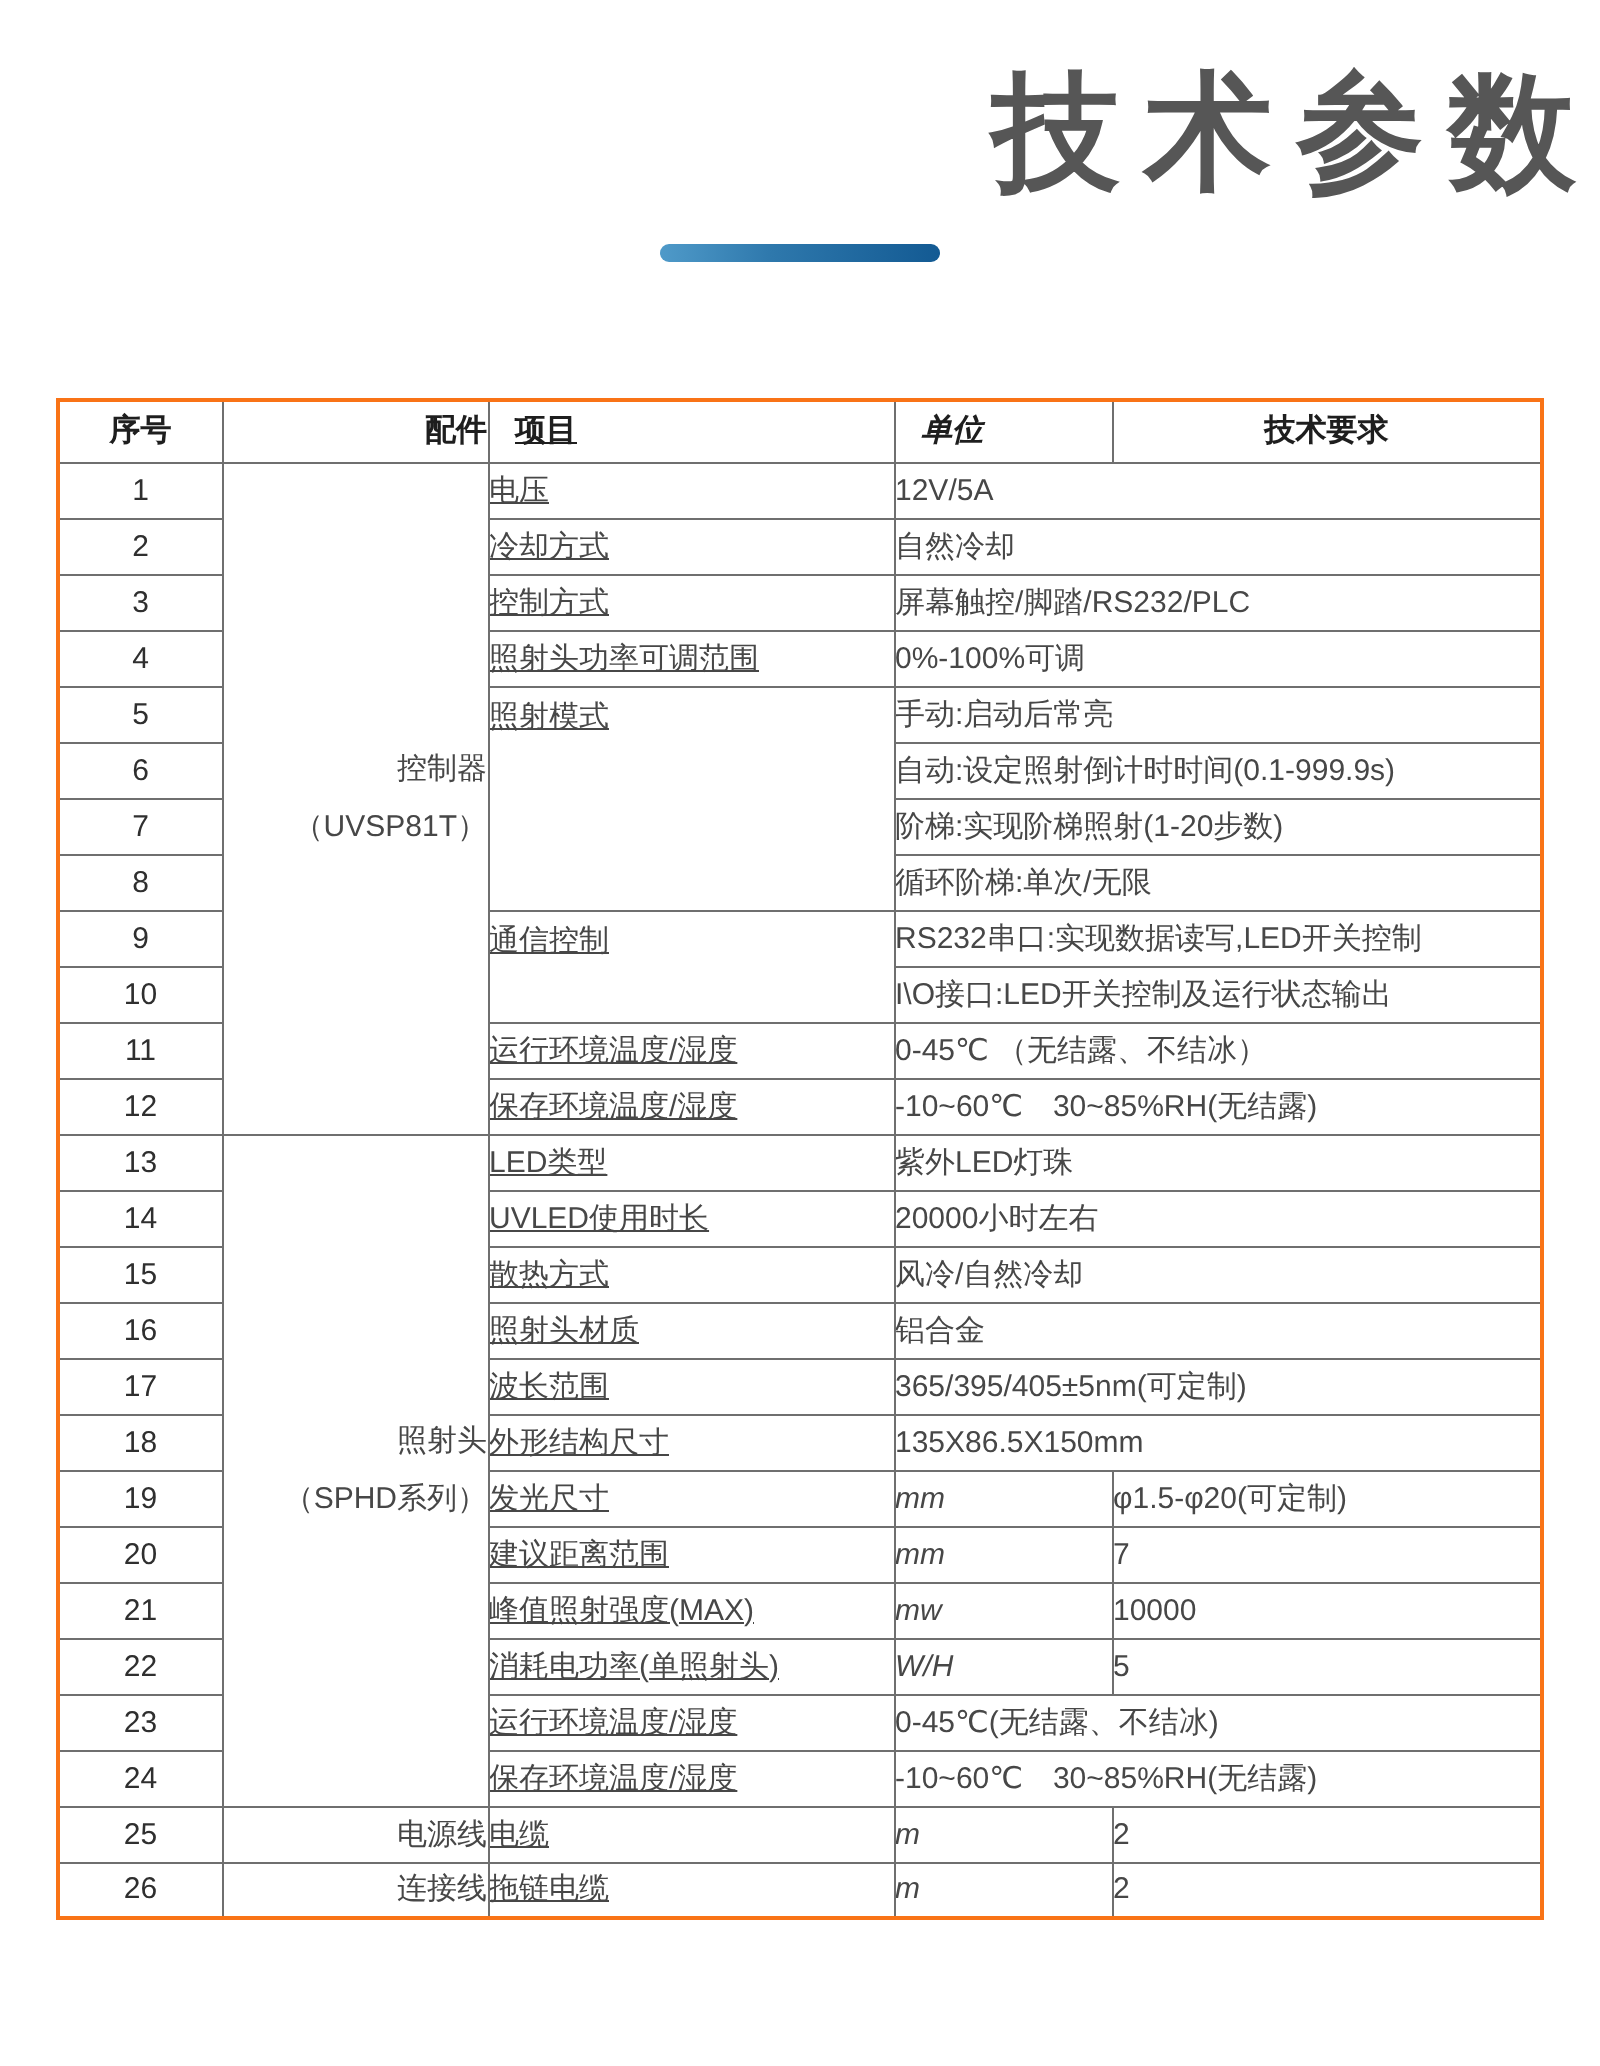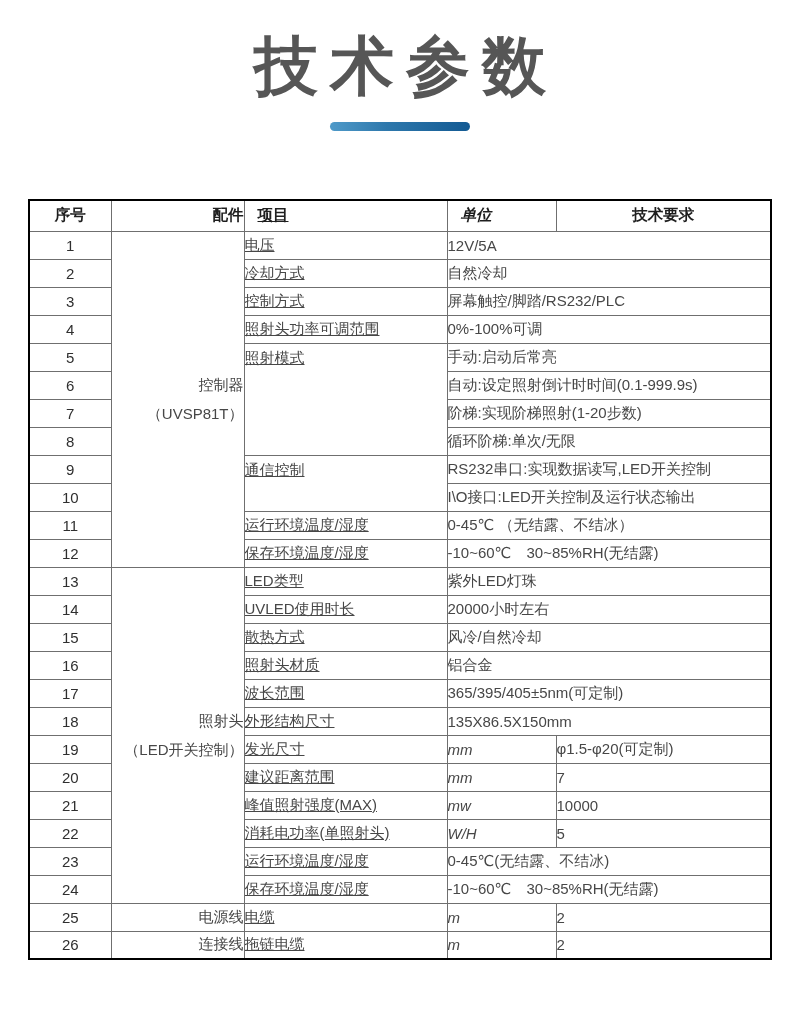--- a/index.html
+++ b/index.html
@@ -5,37 +5,37 @@
   * { box-sizing: border-box; }
   html, body { margin: 0; padding: 0; }
   body {
     width: 800px; height: 1033px;
     background: #ffffff;
     font-family: "Liberation Sans", "DejaVu Sans", sans-serif;
     overflow: hidden;
   }
   .title {
     margin: 0; padding-top: 26px;
-    text-align: center;
+    text-align: right;
     font-size: 64px; font-weight: 900;
     color: #565656;
     letter-spacing: 12px; text-indent: 12px;
     line-height: 1.25;
   }
   .accent-bar {
     width: 140px; height: 9px;
     margin: 16px auto 0 auto;
     border-radius: 5px;
   }
   table.spec {
     width: 742px;
     margin: 68px auto 0 auto;
     border-collapse: collapse;
     table-layout: fixed;
-    border: 2px solid #000000;
+    border: 2px solid #f97316;
   }
   .spec th, .spec td {
     border: 1px solid #6f6f6f;
     font-size: 15px;
     color: #474747;
     padding: 0 0 0 0;
     overflow: hidden;
     white-space: nowrap;
   }
   .spec th {
@@ -136,21 +136,21 @@
     </tr>
     <tr>
       <td class="row-no">12</td>
       <td class="c-item">保存环境温度/湿度</td>
       <td class="c-val" colspan="2">-10~60℃　30~85%RH(无结露)</td>
     </tr>
     <tr>
       <td class="row-no">13</td>
       <td class="c-part part-span" rowspan="12">
         <div>照射头</div>
-        <div>（LED开关控制）</div>
+        <div>（SPHD系列）</div>
       </td>
       <td class="c-item">LED类型</td>
       <td class="c-val" colspan="2">紫外LED灯珠</td>
     </tr>
     <tr>
       <td class="row-no">14</td>
       <td class="c-item">UVLED使用时长</td>
       <td class="c-val" colspan="2">20000小时左右</td>
     </tr>
     <tr>

